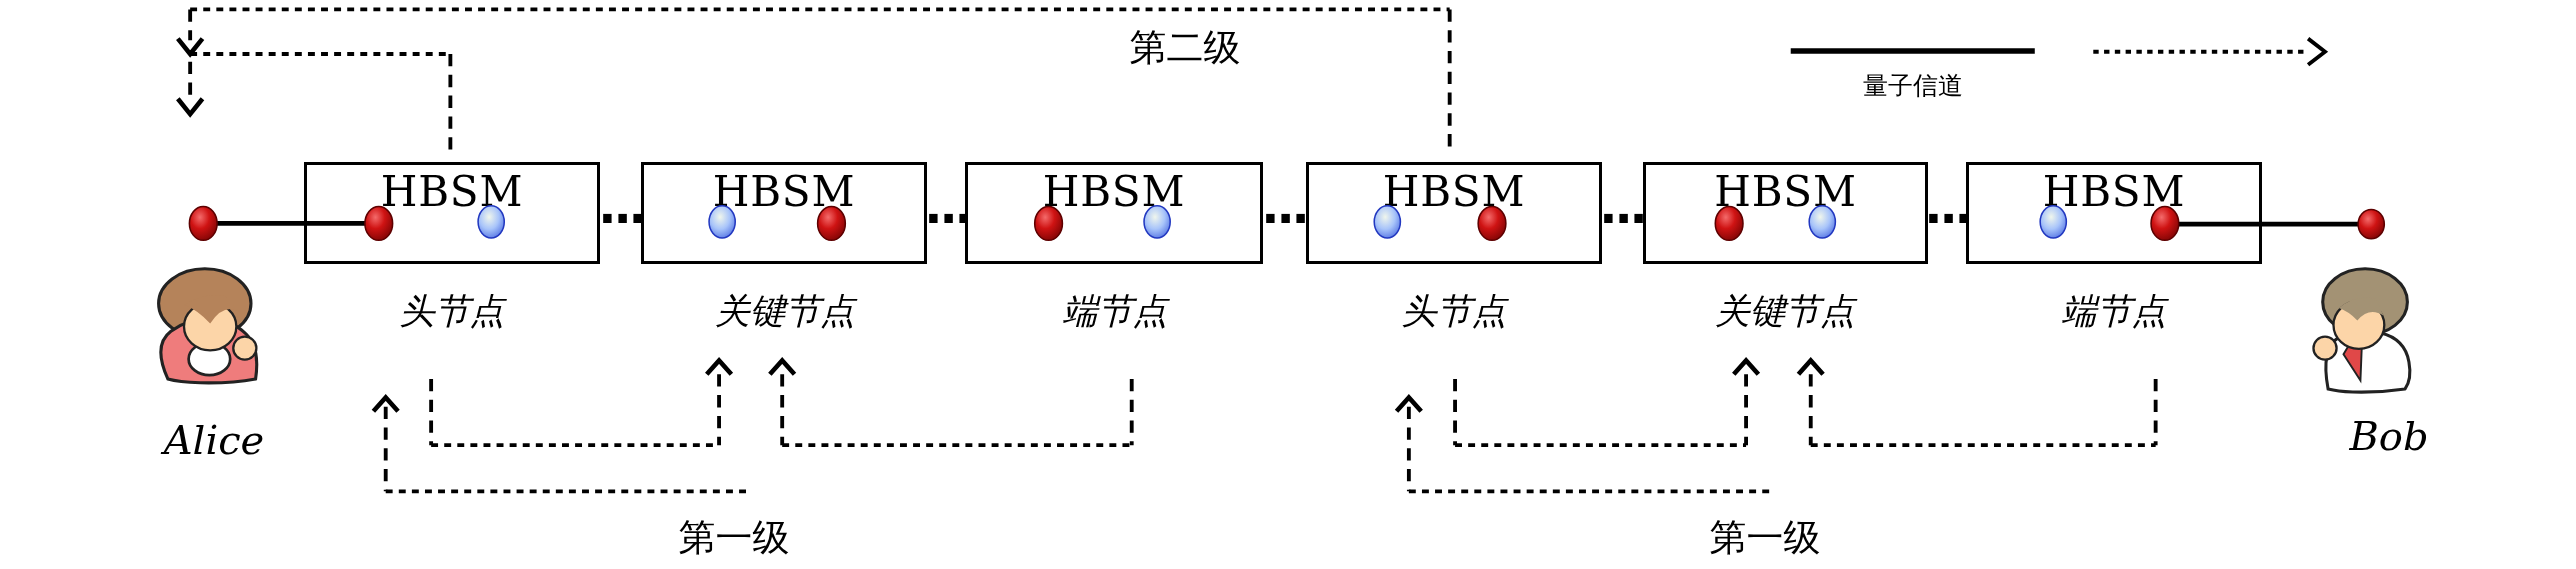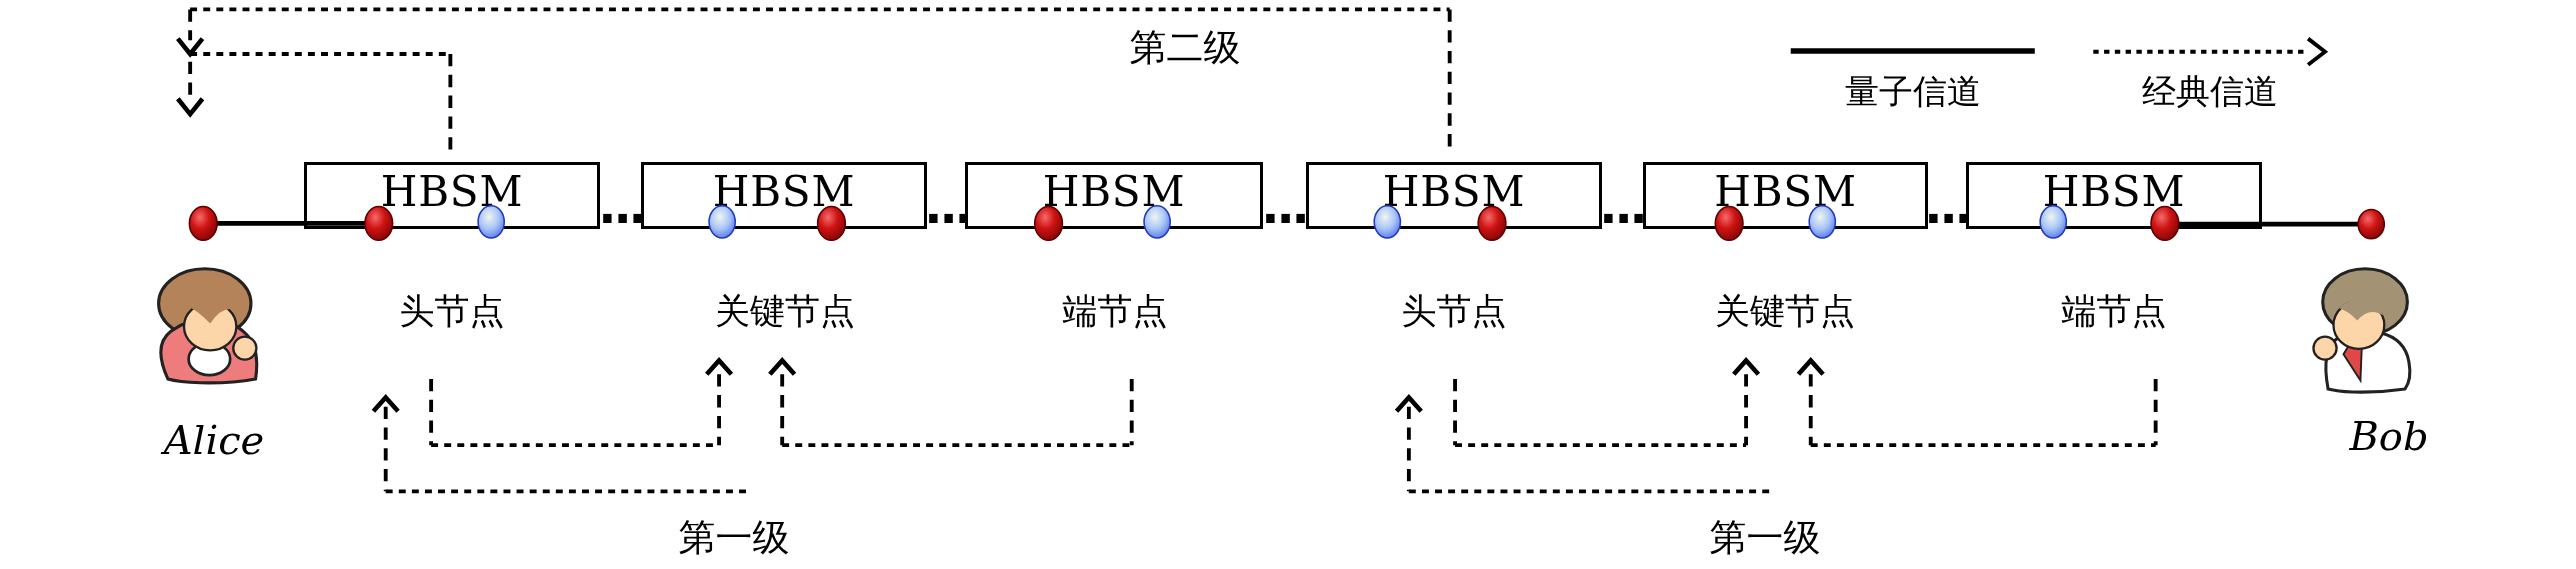--- a/index.html
+++ b/index.html
@@ -5,34 +5,34 @@
   html,body{margin:0;padding:0;background:#ffffff;}
   .stage{
     position:relative;
     width:2576px;height:570px;
     background:#ffffff;
     font-family:"DejaVu Serif", serif;
     overflow:hidden;
   }
   .stage svg.overlay{position:absolute;left:0;top:0;z-index:5;}
   .hbsm-box{
-    position:absolute;top:162px;height:67px;
+    position:absolute;top:162px;height:102px;
     border:3.8px solid #000;background:#fff;
     box-sizing:border-box;z-index:2;
   }
   .hbsm-label{
     width:100%;text-align:center;margin-top:1.5px;
     font-size:42px;color:#000;letter-spacing:0.8px;
     font-family:"DejaVu Serif", serif;
   }
   .txt{position:absolute;color:#000;white-space:nowrap;z-index:6;}
   .center{transform:translateX(-50%);}
-  .role-label{top:288px;font-size:35px;font-family:"DejaVu Serif", serif;}
+  .role-label{top:288px;font-size:35px;font-family:"DejaVu Serif", serif;font-style:italic;}
   .level-label{font-size:37px;font-family:"DejaVu Serif", serif;}
-  .legend-label{top:69px;font-size:34px;font-family:"DejaVu Serif", serif;}
+  .legend-label{top:69px;font-size:25px;font-family:"DejaVu Serif", serif;}
   .name-label{font-size:40px;font-family:"DejaVu Serif", serif;font-style:italic;}
   .dots{
     top:190px;font-size:48px;font-weight:bold;z-index:4;
     font-family:"DejaVu Sans", sans-serif;letter-spacing:-3.1px;
   }
 </style>
 </head>
 <body>
 
 <div class="stage">
@@ -67,21 +67,20 @@
   <div class="txt role-label center" style="left:1115px;">端节点</div>
   <div class="txt role-label center" style="left:1454px;">头节点</div>
   <div class="txt role-label center" style="left:1785px;">关键节点</div>
   <div class="txt role-label center" style="left:2114px;">端节点</div>
 
   <div class="txt level-label center" style="left:1185px;top:23px;text-align:center;">第二级</div>
   <div class="txt level-label center" style="left:734px;top:513px;">第一级</div>
   <div class="txt level-label center" style="left:1765px;top:513px;">第一级</div>
 
   <div class="txt legend-label center" style="left:1913px;">量子信道</div>
-  <div class="txt legend-label center" style="left:2210px;">经典信道</div>
 
   <div class="txt name-label center" style="left:214px;top:417px;">Alice</div>
   <div class="txt name-label center" style="left:2373px;top:413px;margin-left:16px;">Bob</div>
 
   <svg class="overlay" width="2576" height="570" viewBox="0 0 3346 740">
     <defs>
       <radialGradient id="redGrad" cx="38%" cy="32%" r="75%">
         <stop offset="0%" stop-color="#f46b6b"></stop>
         <stop offset="45%" stop-color="#cf1313"></stop>
         <stop offset="100%" stop-color="#7c0404"></stop>

